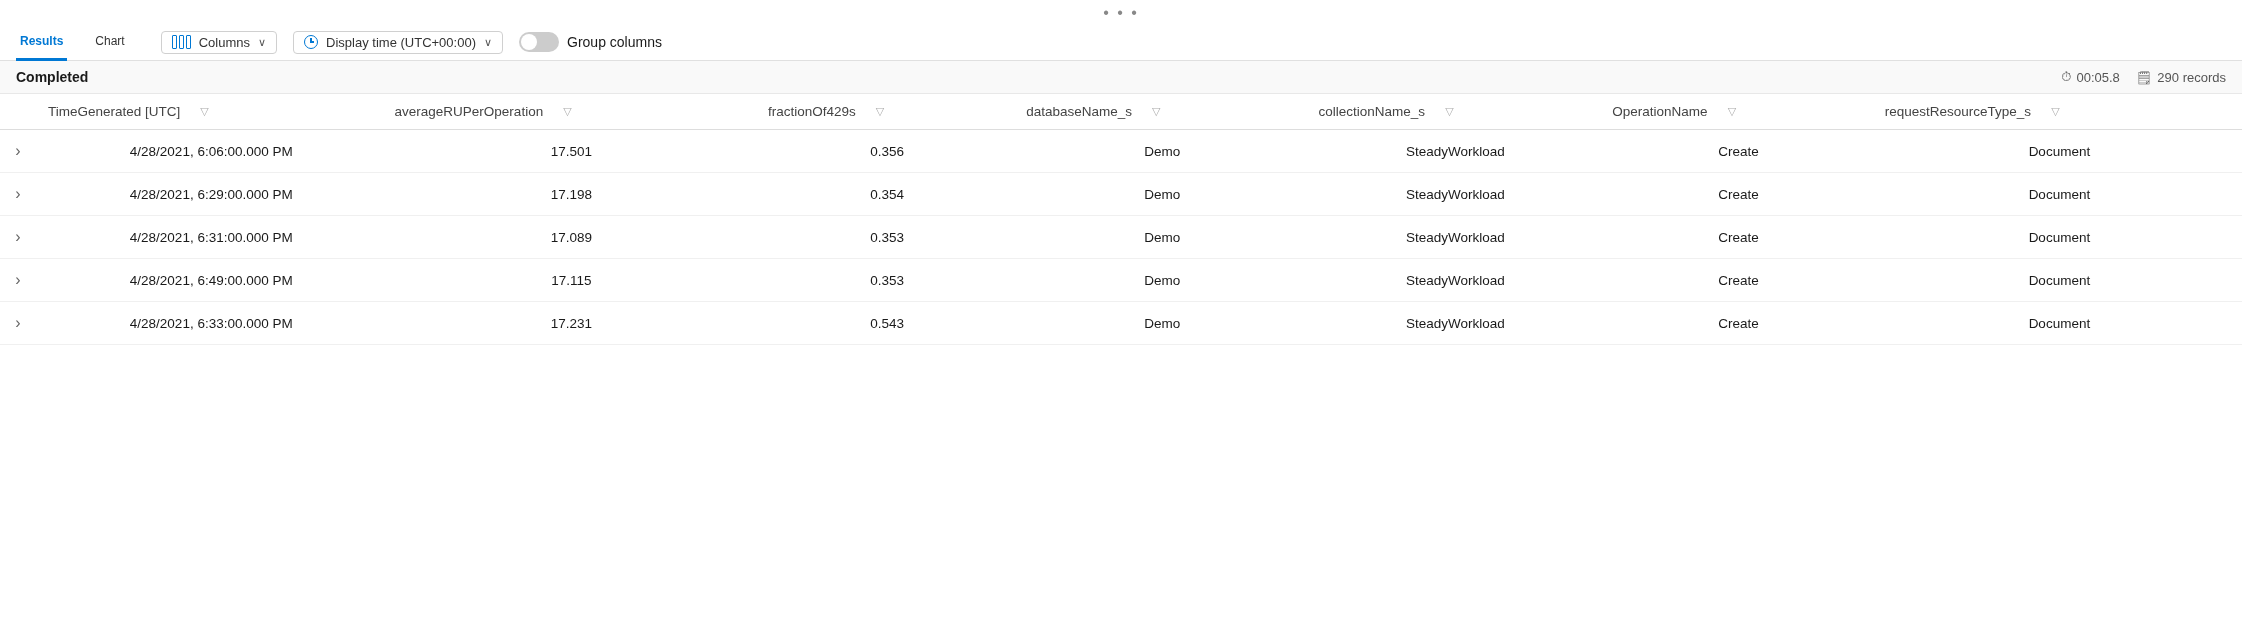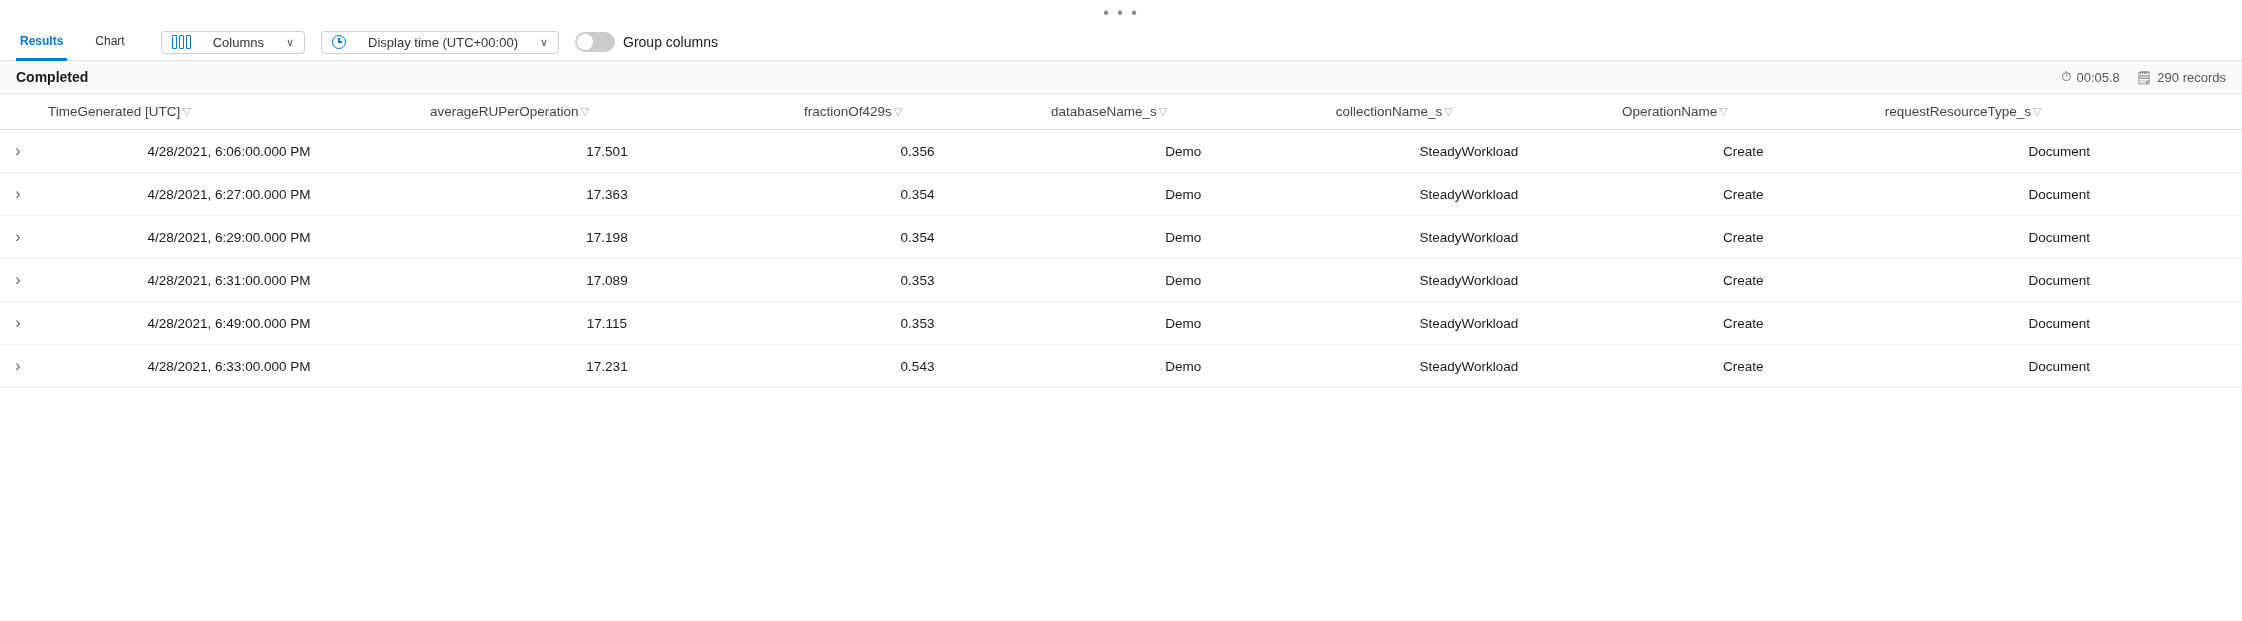--- a/index.html
+++ b/index.html
@@ -38,21 +38,21 @@
     }
     .tab-controls {
       display: flex;
       align-items: center;
       gap: 16px;
       margin-left: 8px;
     }
     .ctrl-btn {
       display: flex;
       align-items: center;
-      gap: 22px;
+      gap: 8px;
       padding: 3px 10px;
       border: 1px solid #d0d0d0;
       border-radius: 4px;
       cursor: pointer;
       font-size: 13px;
       color: #333;
       background: #fff;
     }
     .columns-icon {
       display: inline-flex;
@@ -151,21 +151,21 @@
       padding: 10px 8px 10px 12px;
       text-align: left;
       font-weight: 500;
       color: #444;
       white-space: nowrap;
       border-right: none;
     }
     thead th .th-inner {
       display: flex;
       align-items: center;
-      gap: 2px;
+      gap: 20px;
     }
     .filter-icon {
       color: #aaa;
       font-size: 11px;
       cursor: pointer;
     }
     tbody tr {
       border-bottom: 1px solid #f0f0f0;
     }
     tbody td {
@@ -315,32 +315,20 @@
           <td>0.356</td>
           <td>Demo</td>
           <td>SteadyWorkload</td>
           <td>Create</td>
           <td>Document</td>
         </tr>
         <tr>
           <td class="expand-cell"><button class="expand-btn">
               <span class="chevron-right"></span>
             </button></td>
-          <td>4/28/2021, 6:27:00.000 PM</td>
-          <td>17.363</td>
-          <td>0.354</td>
-          <td>Demo</td>
-          <td>SteadyWorkload</td>
-          <td>Create</td>
-          <td>Document</td>
-        </tr>
-        <tr>
-          <td class="expand-cell"><button class="expand-btn">
-              <span class="chevron-right"></span>
-            </button></td>
           <td>4/28/2021, 6:29:00.000 PM</td>
           <td>17.198</td>
           <td>0.354</td>
           <td>Demo</td>
           <td>SteadyWorkload</td>
           <td>Create</td>
           <td>Document</td>
         </tr>
         <tr>
           <td class="expand-cell"><button class="expand-btn">

